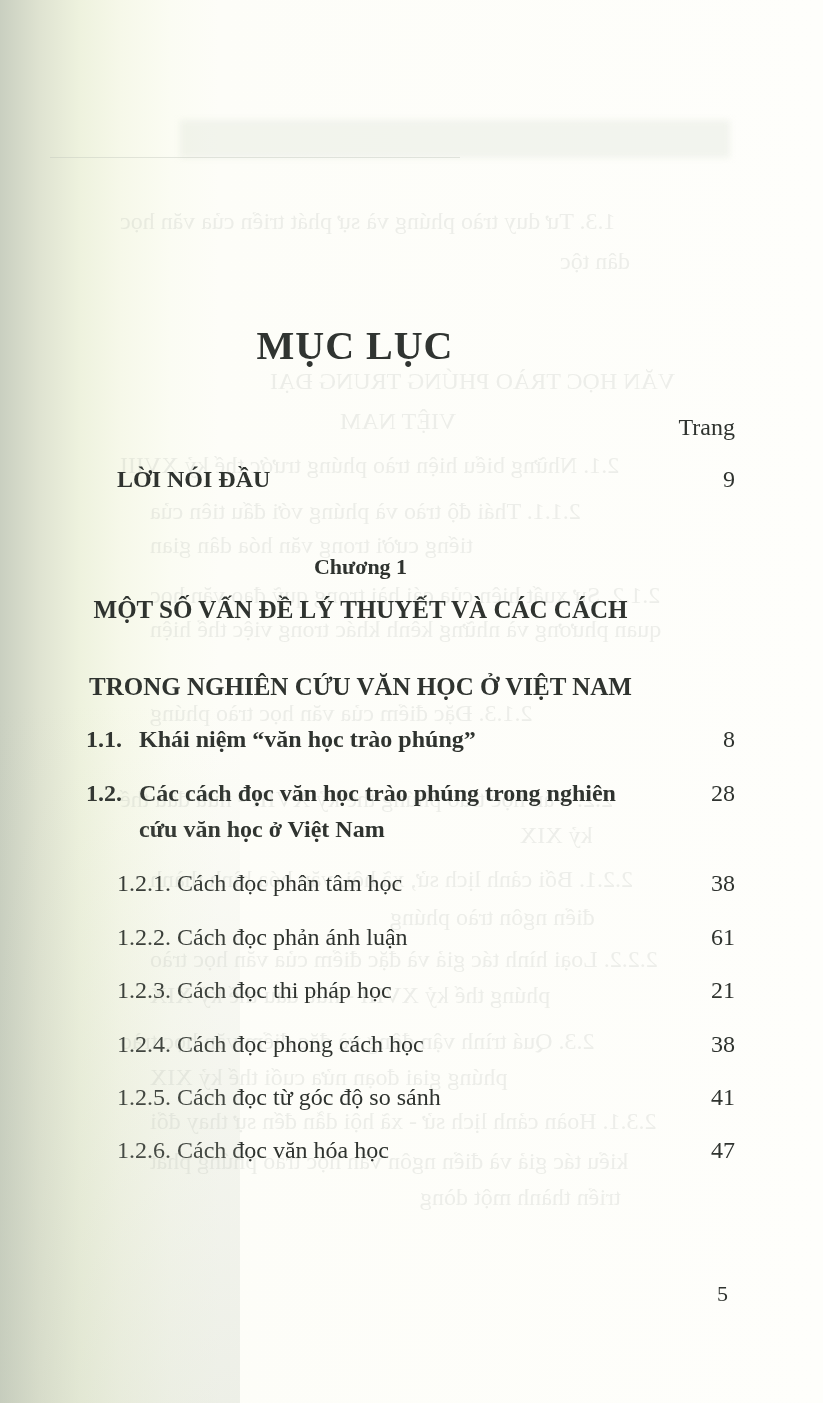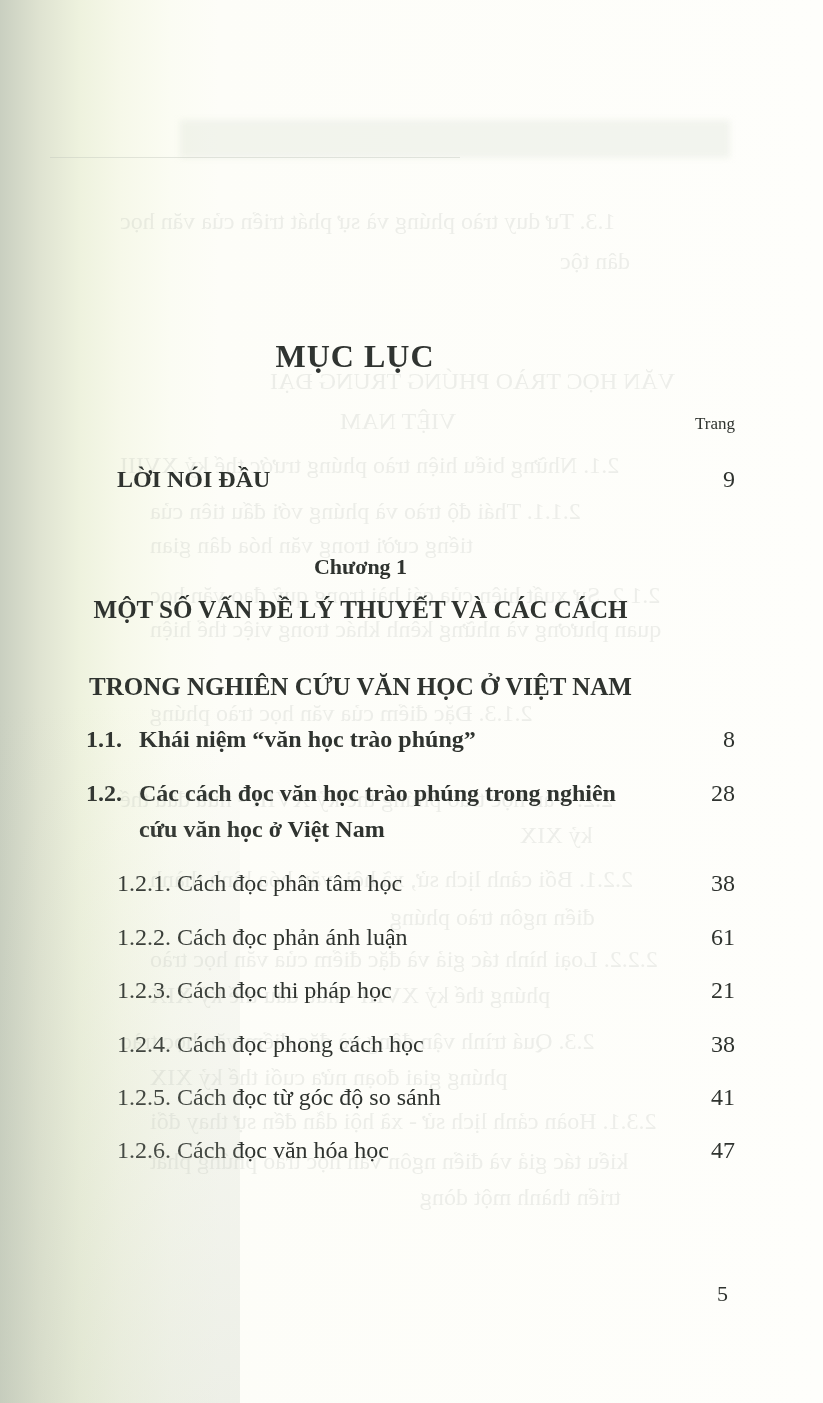--- a/index.html
+++ b/index.html
@@ -64,32 +64,32 @@
       font-size: 24px;
       white-space: nowrap;
       transform: scaleX(-1);
       pointer-events: none;
     }
 
     .title {
       position: absolute;
       left: 0;
       width: 710px;
-      top: 338px;
+      top: 322px;
       text-align: center;
-      font-size: 32px;
+      font-size: 40px;
       font-weight: bold;
       letter-spacing: 1px;
       color: #303431;
     }
     .trang {
       position: absolute;
       right: 88px;
       top: 414px;
-      font-size: 17px;
+      font-size: 24px;
       color: #2f332f;
     }
     .row {
       position: absolute;
       left: 0;
       width: 823px;
       font-size: 24px;
       color: #2f332f;
     }
     .row .num {

